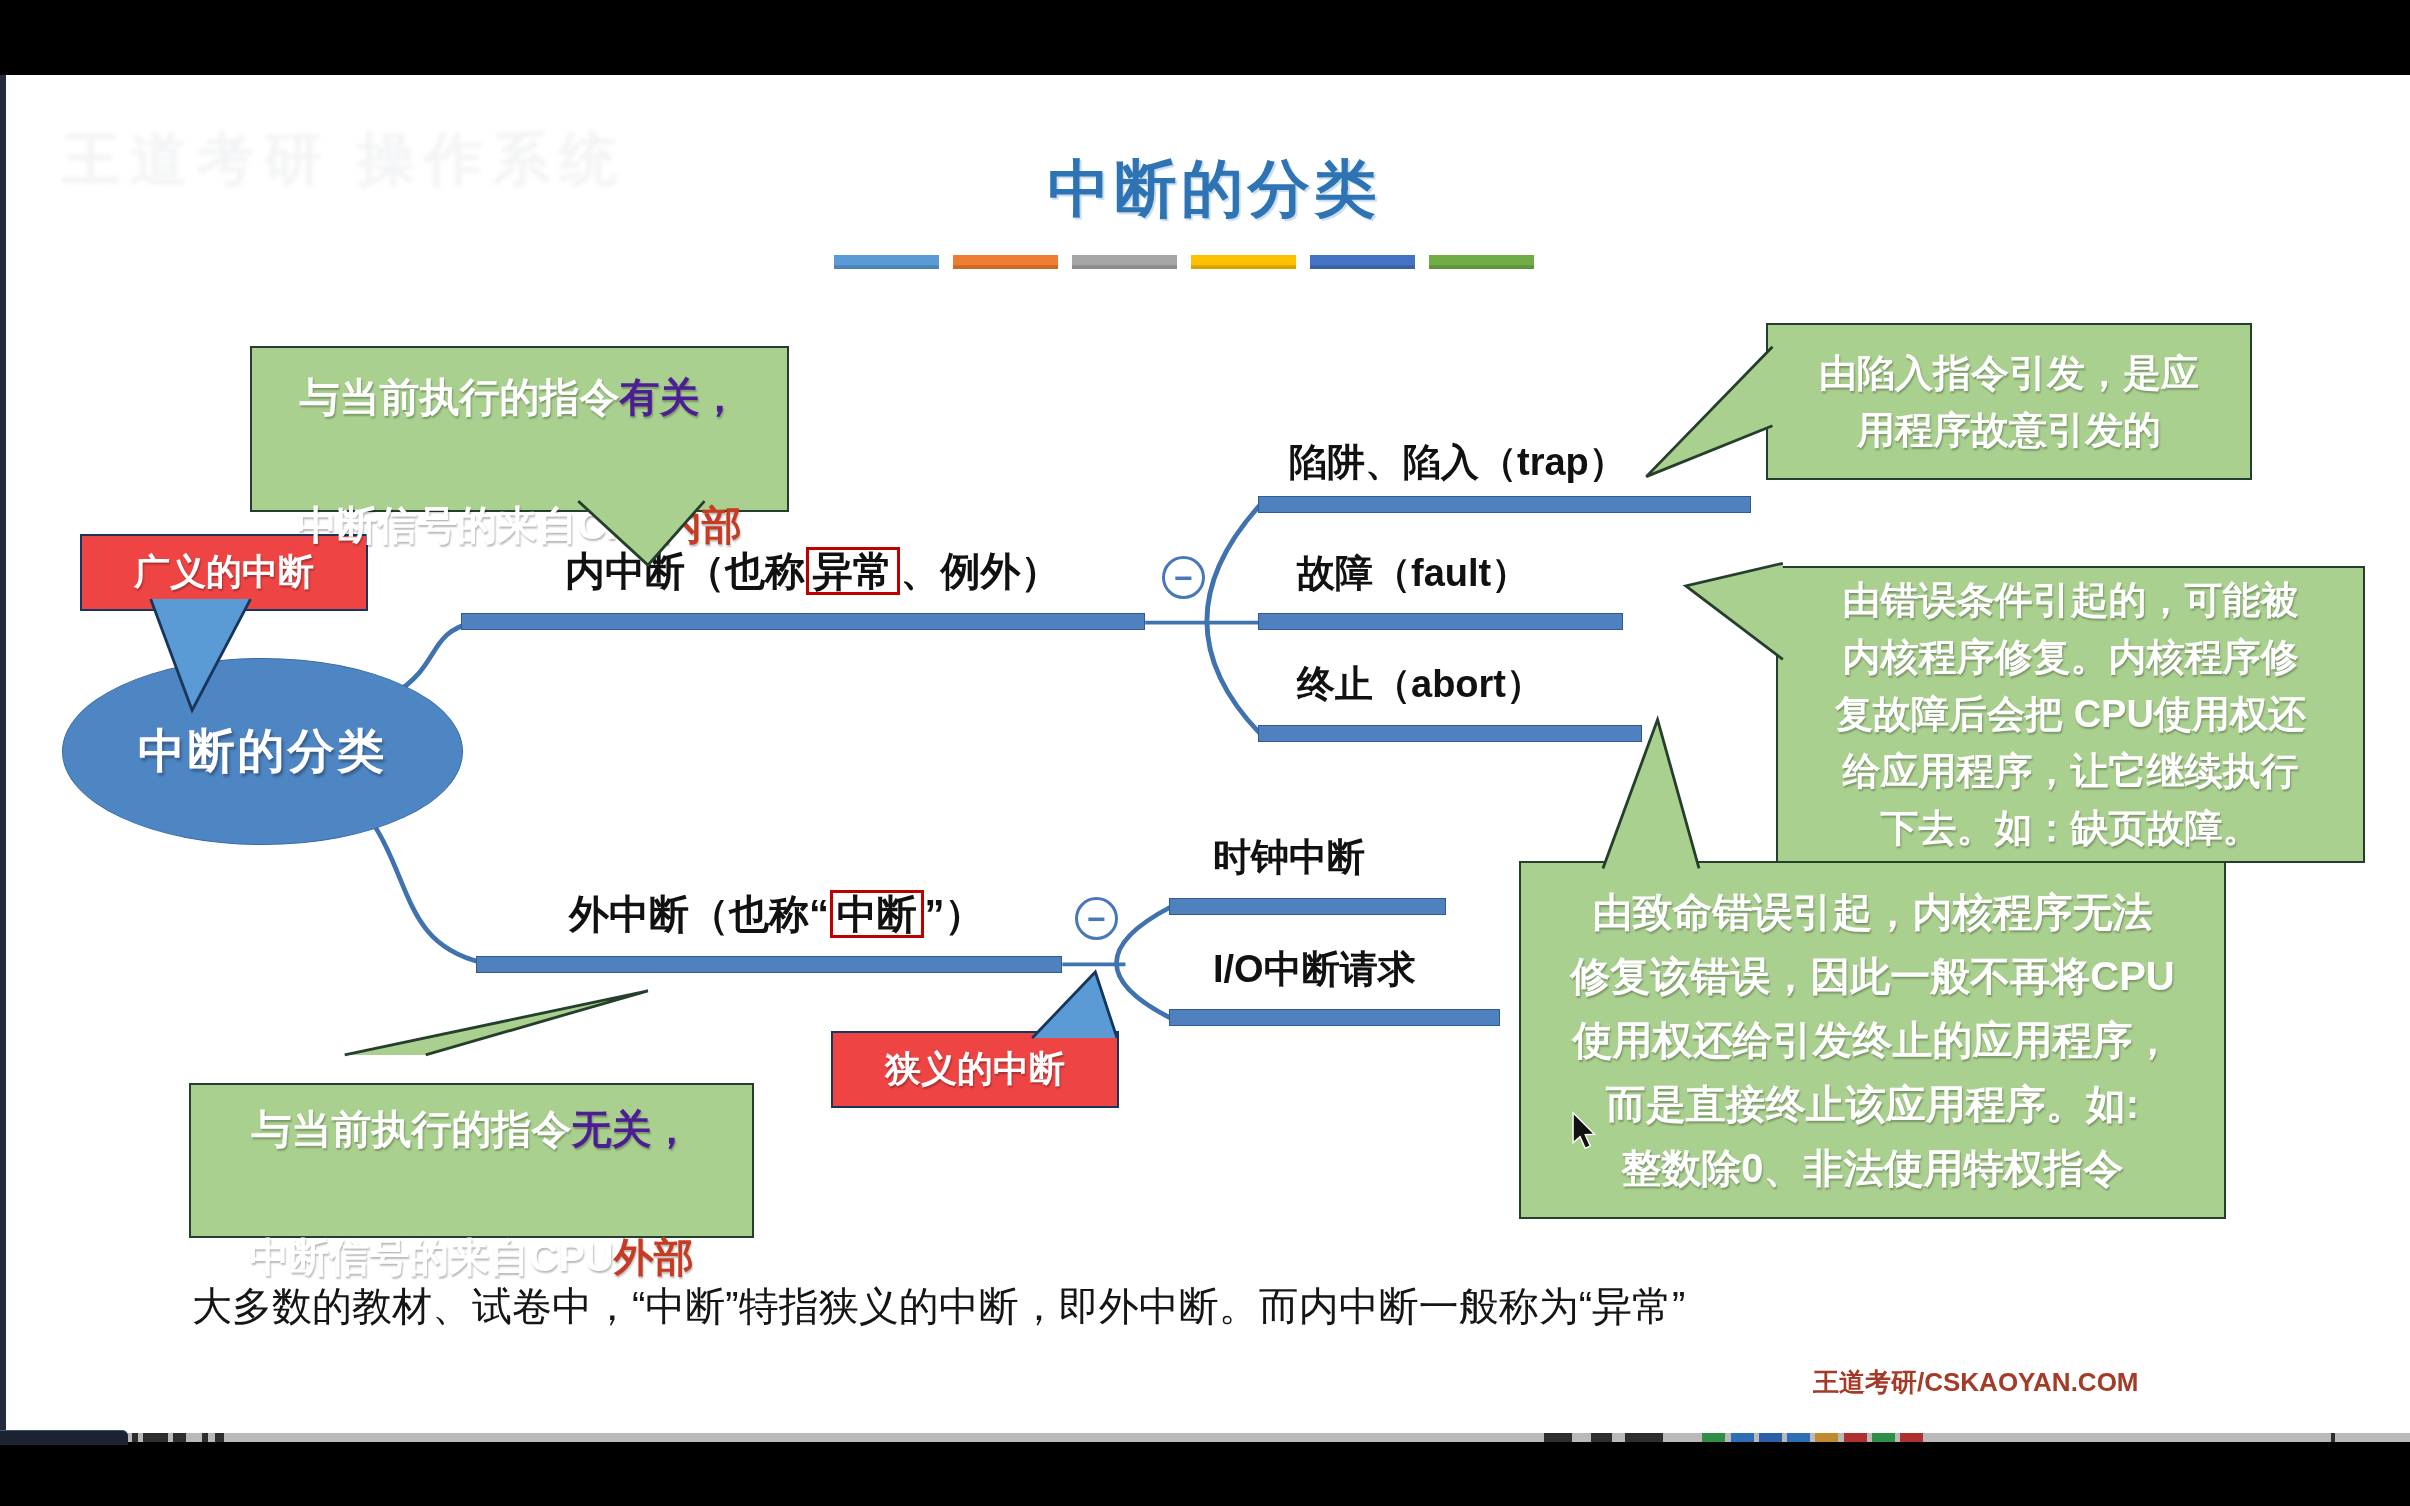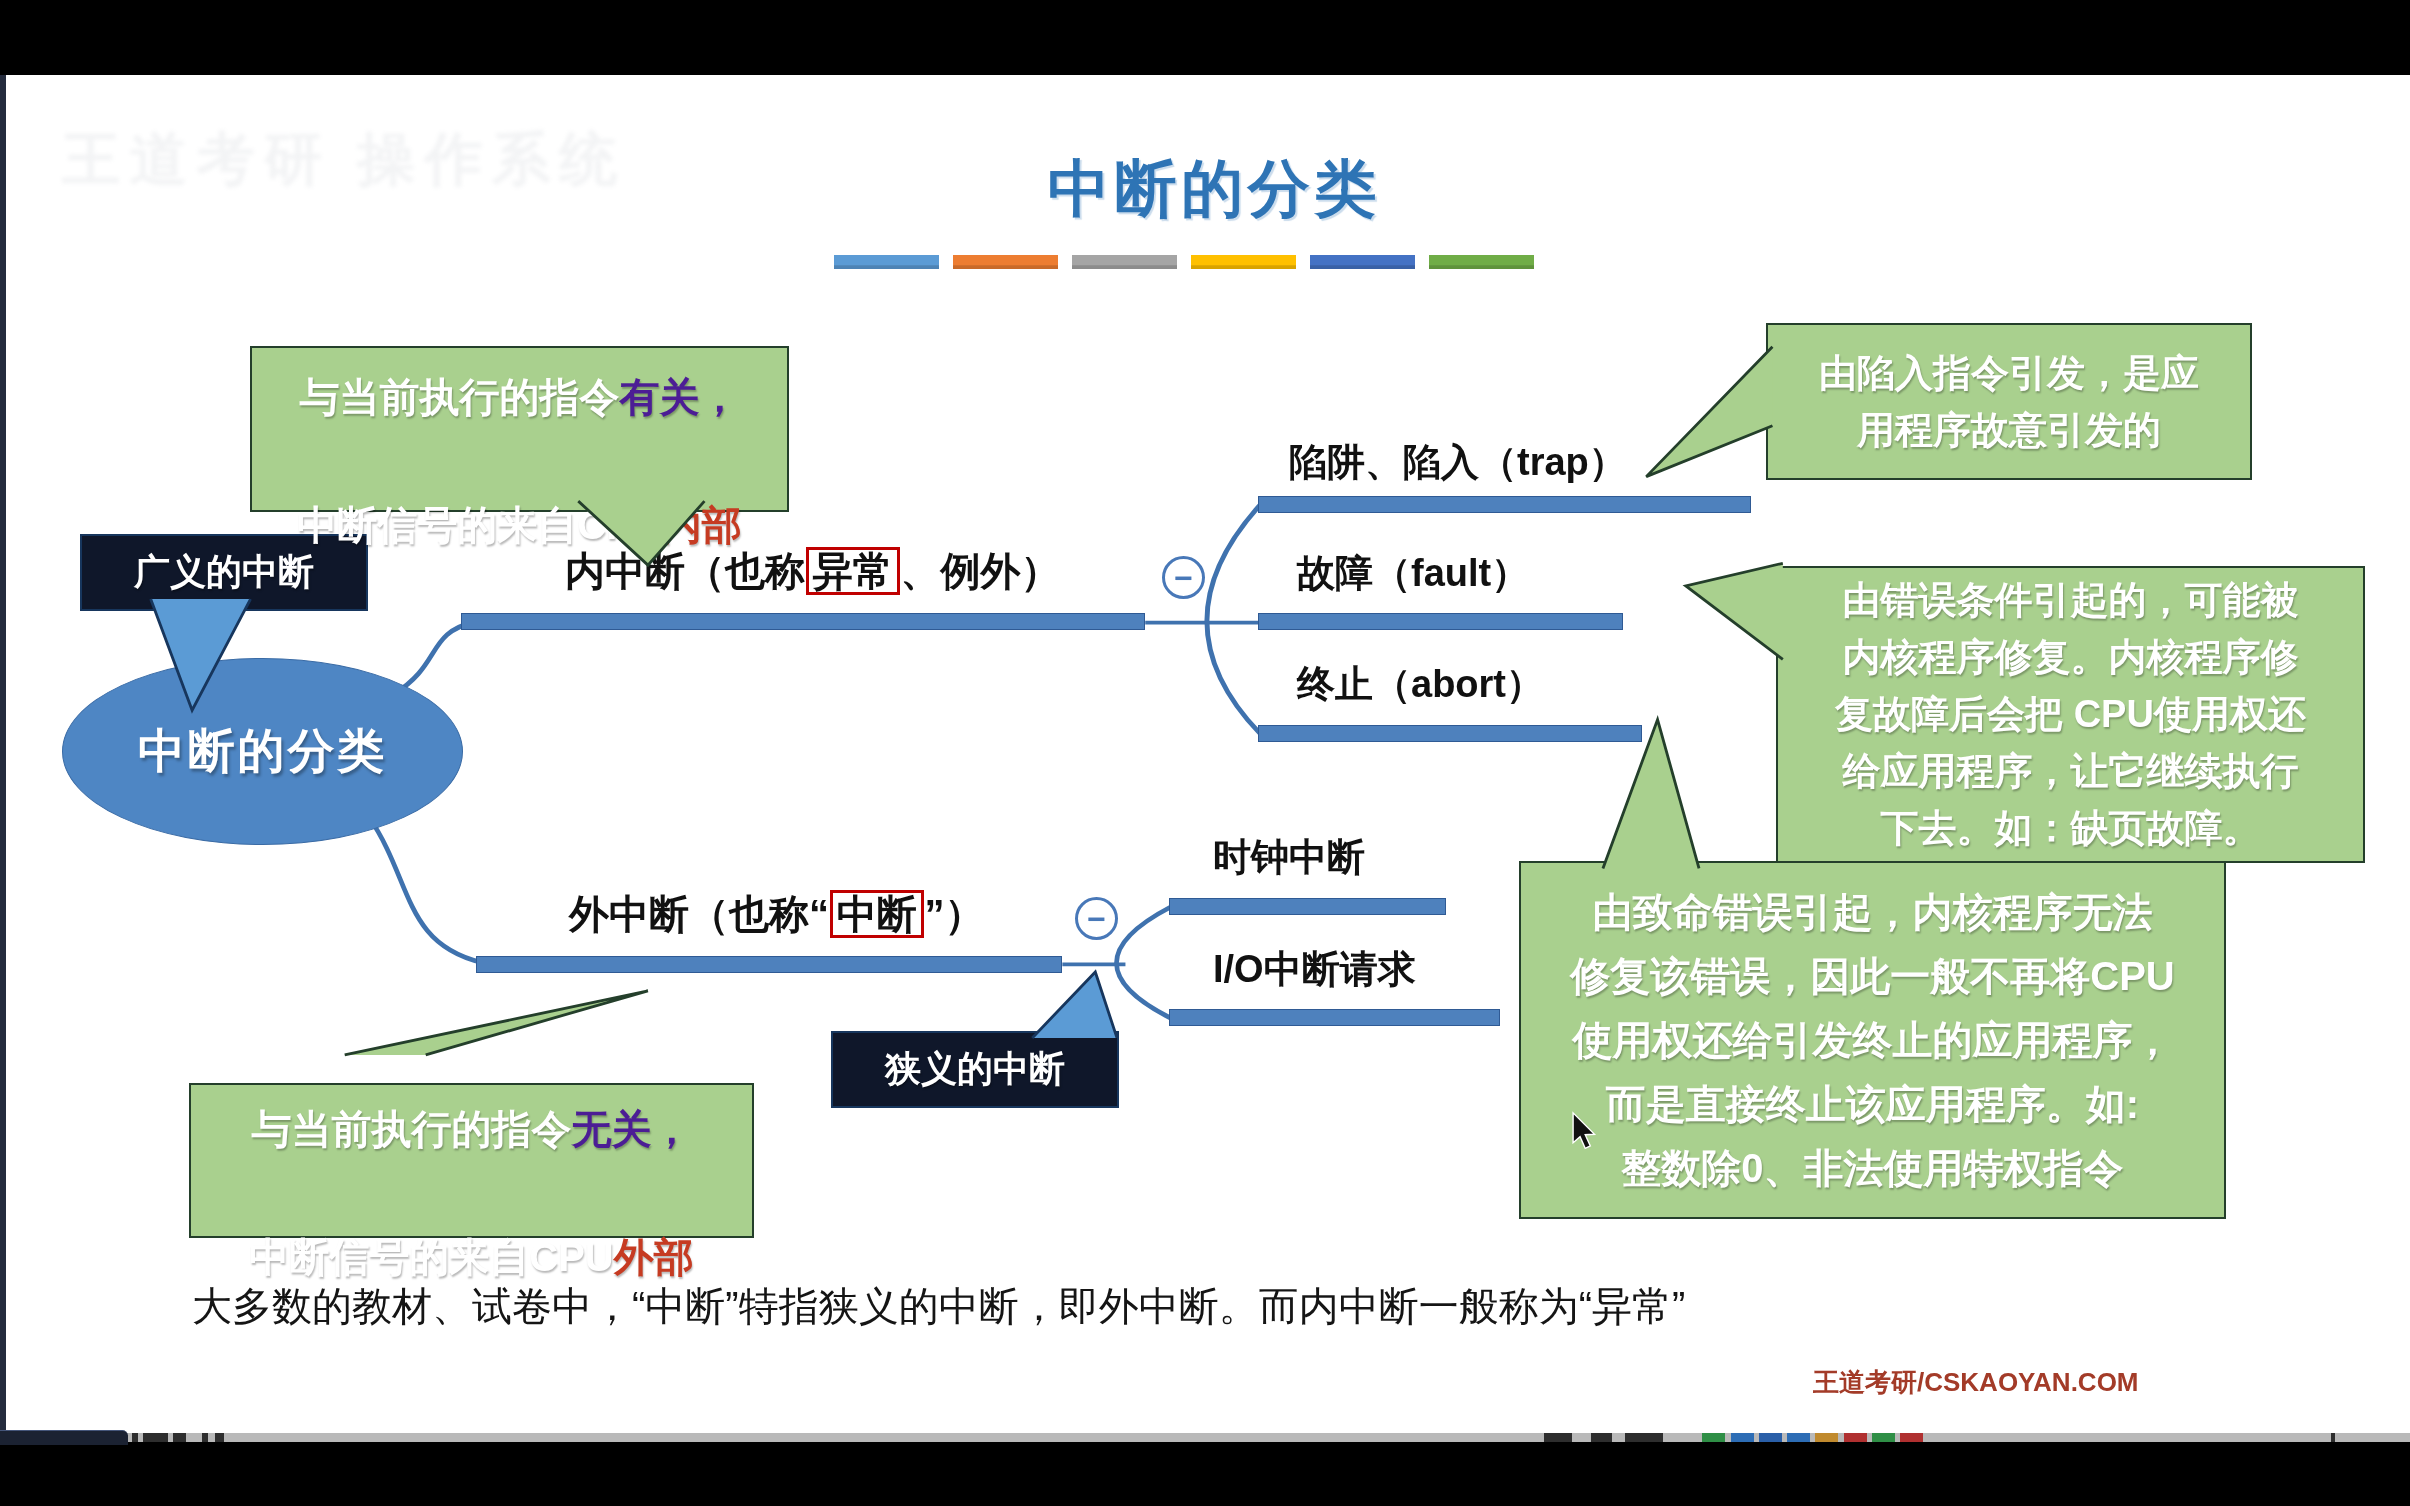--- a/index.html
+++ b/index.html
@@ -45,21 +45,21 @@
   #lbl-fault{left:1297px;top:548px;font-size:38px;}
   #lbl-abort{left:1297px;top:659px;font-size:38px;}
   #lbl-clock{left:1213px;top:832px;font-size:38px;}
   #lbl-io{left:1213px;top:944px;font-size:38px;}
   .redbox{display:inline-block;border:3.8px solid #C00000;padding:0 3.8px;line-height:1.05;margin:0 1px;}
   
   #root-ellipse{left:62px;top:658px;width:399px;height:185px;border-radius:50%;
     background:#4E86C4;border:1.9px solid #3A6BA5;display:flex;align-items:center;justify-content:center;
     color:#fff;font-weight:bold;font-size:47px;letter-spacing:2.8px;z-index:5;
     text-shadow:1.9px 2.8px 2.8px rgba(0,0,0,.3);}
-  .bluetag{background:#0f172a;border:2.8px solid #17365D;display:flex;align-items:center;
+  .bluetag{background:#ef4444;border:2.8px solid #17365D;display:flex;align-items:center;
     justify-content:center;color:#fff;font-weight:bold;font-size:36px;z-index:5;
     text-shadow:0.9px 1.9px 1.9px rgba(0,0,0,.3);}
   #tag-guangyi{left:80px;top:534px;width:284px;height:73px;}
   #tag-xiayi{left:831px;top:1031px;width:284px;height:73px;}
   
   .gbox{background:#A9D08E;border:2.8px solid #243F2B;display:flex;align-items:center;
     justify-content:center;text-align:center;color:#fff;font-weight:bold;z-index:5;
     text-shadow:0.9px 1.9px 1.9px rgba(0,0,0,.28);white-space:pre-line;}
   #co-topleft{left:250px;top:346px;width:535px;height:162px;font-size:40px;line-height:1.6;}
   #co-bottomleft{left:189px;top:1047px;width:561px;height:151px;font-size:40px;line-height:1.6;margin-top:36px;}

